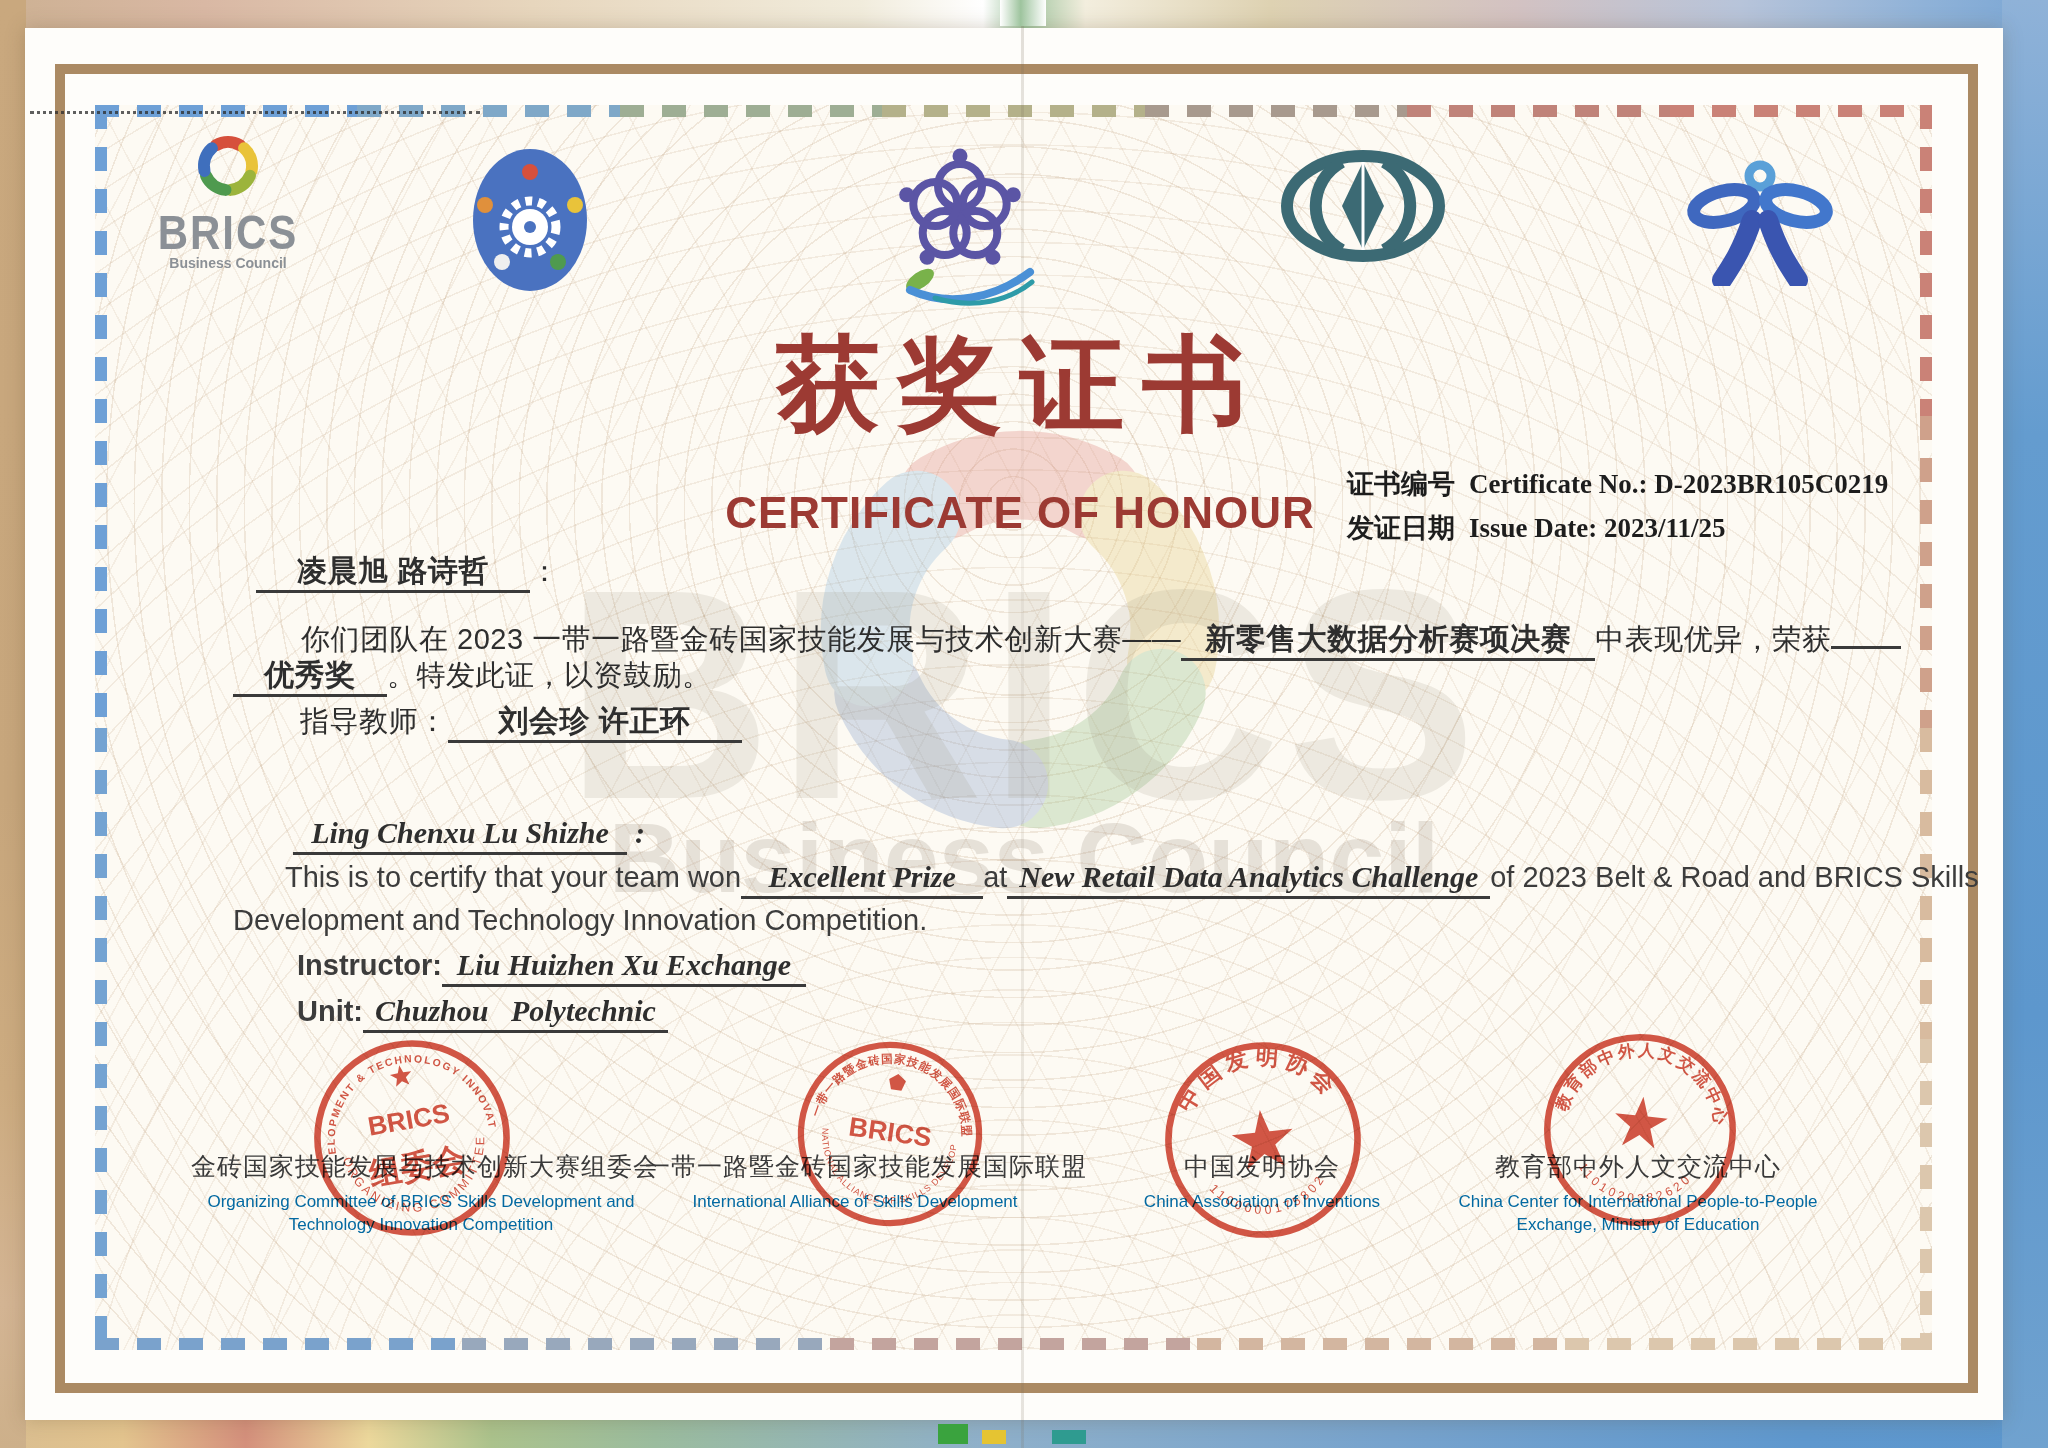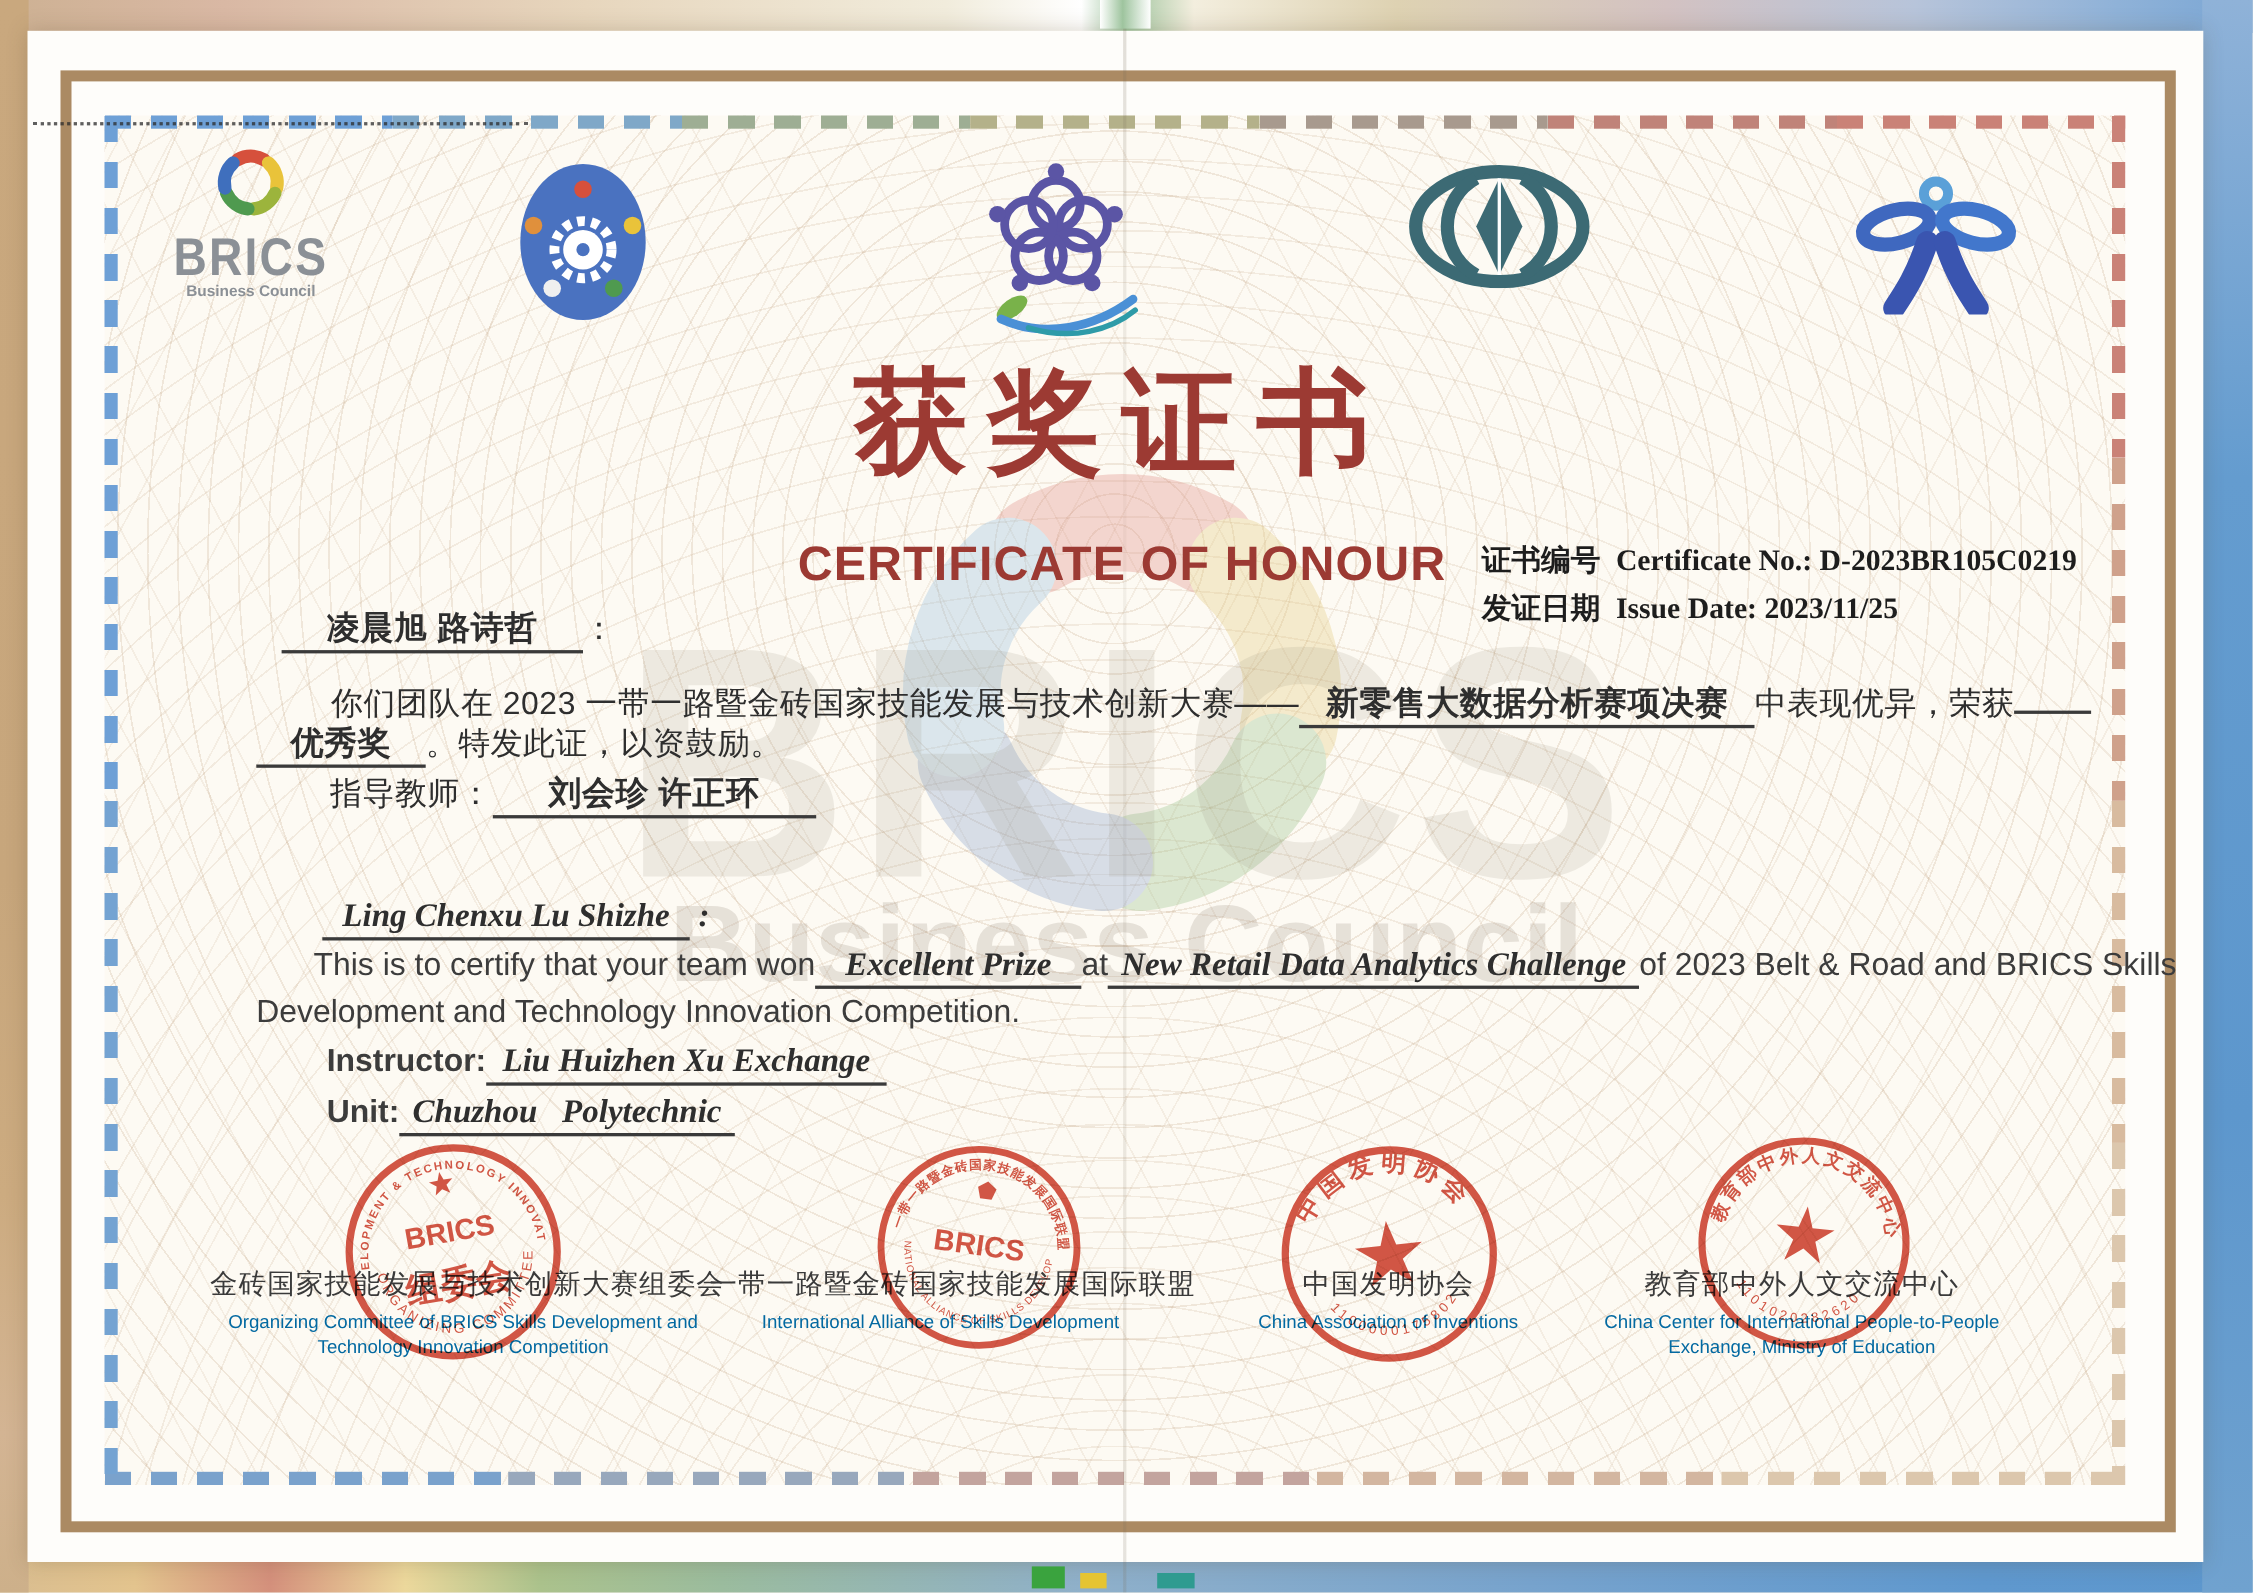--- a/index.html
+++ b/index.html
@@ -52,21 +52,21 @@
   .logo{text-align:center;}
   .logo1-brand{font-size:42px;font-weight:bold;color:#8b9096;letter-spacing:2px;line-height:1;transform:scaleY(1.15);}
   .logo1-sub{font-size:14px;font-weight:bold;color:#8b9096;line-height:1.3;}
 
   
   .title-cn{left:0;top:328px;width:2040px;text-align:center;font-family:"Liberation Serif",serif;
     font-size:104px;font-weight:bold;color:#9c3a33;letter-spacing:18px;line-height:1.1;}
   .title-en{left:0;top:450px;width:2040px;text-align:center;font-size:44px;font-weight:600;color:#9c3a33;letter-spacing:1px;margin-top:38px;}
 
   
-  .meta-row{display:flex;gap:14px;align-items:baseline;color:#1d1d1d;margin-top:25px;}
+  .meta-row{display:flex;gap:14px;align-items:baseline;color:#1d1d1d;}
   .meta-cn{font-size:27px;font-weight:bold;}
   .meta-en{font-family:"Liberation Serif",serif;font-size:27px;font-weight:bold;}
 
   
   .cn{font-size:29px;color:#2e2e2e;letter-spacing:.5px;white-space:nowrap;}
   .cn b{font-size:30px;}
   .en{font-size:29px;color:#3c3c3c;white-space:nowrap;}
   .u{display:inline-block;border-bottom:3px solid #3a3a3a;text-align:center;padding:0 12px 1px;line-height:1.15;}
   .serifit{font-family:"Liberation Serif",serif;font-style:italic;font-weight:bold;font-size:30px;color:#2e2e2e;}
   .lbl{font-weight:bold;}

